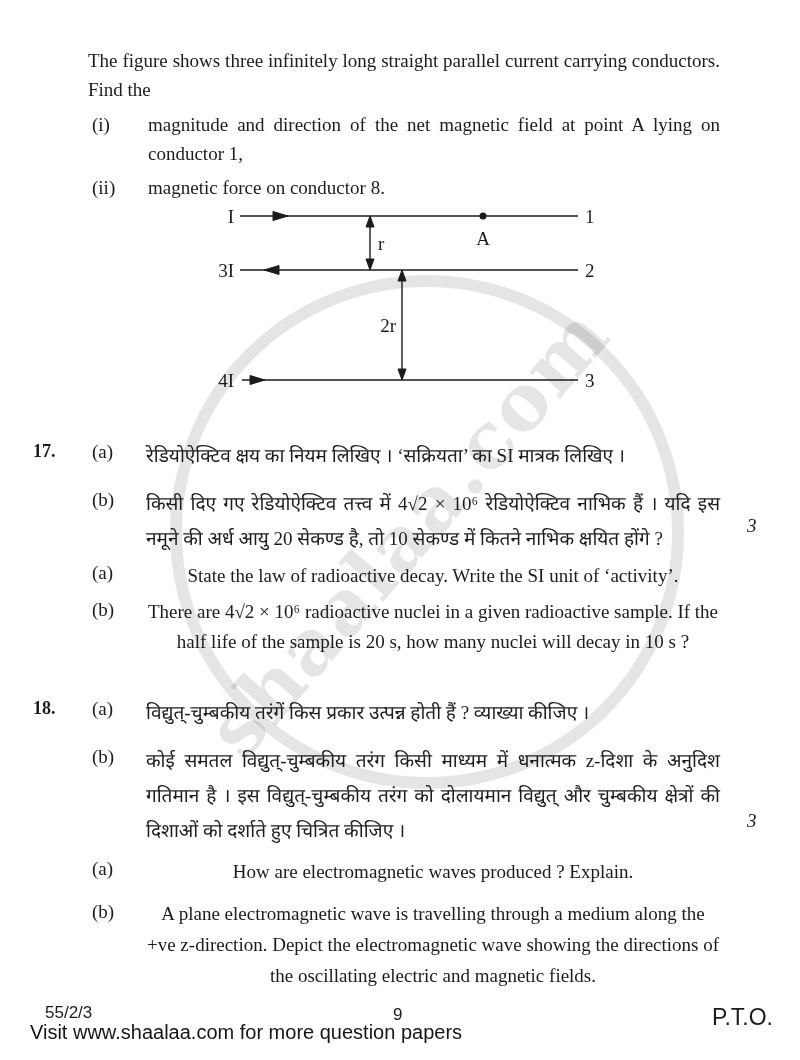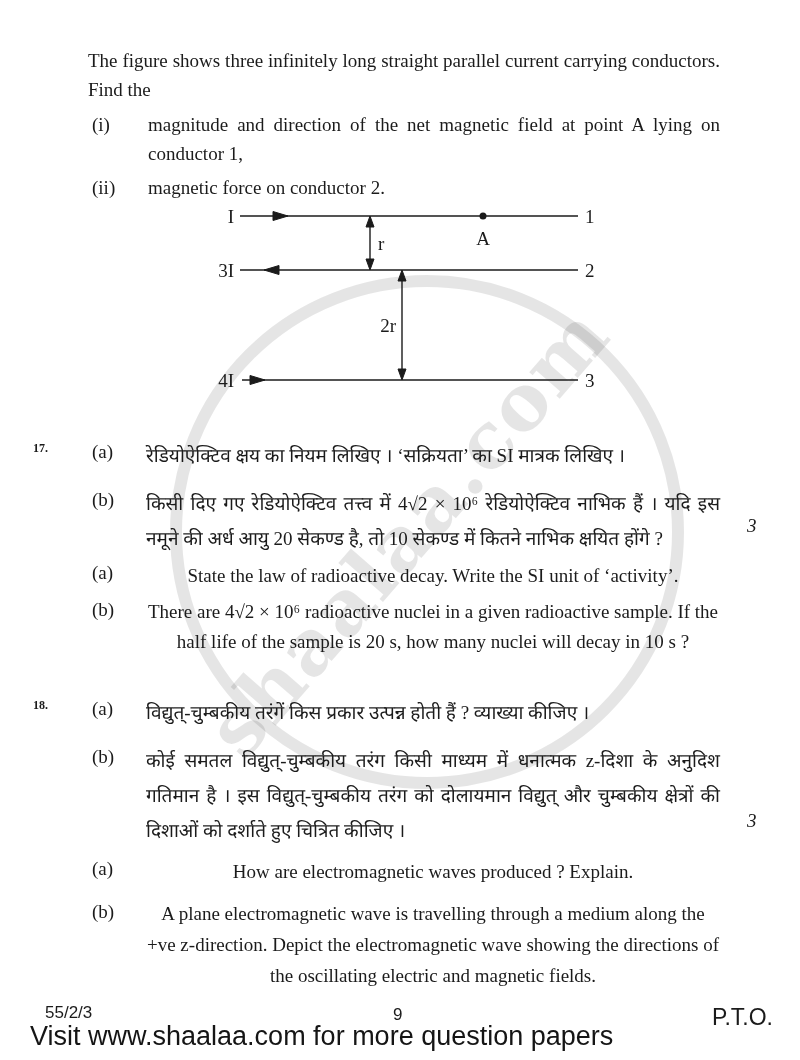--- a/index.html
+++ b/index.html
@@ -6,21 +6,21 @@
   body {
     width:800px; height:1060px; position:relative; overflow:hidden;
     background:#ffffff; color:#1b1b1b;
     font-family:"Liberation Serif", serif;
   }
   .abs { position:absolute; }
   .serif { font-family:"Liberation Serif", serif; font-size:19px; line-height:29px; }
   .just { text-align:justify; }
   .hindi { font-size:19px; line-height:35px; }
   .en { font-size:19px; line-height:30px;text-align:center; }
-  .qnum { font-weight:bold; font-size:12px; }
+  .qnum { font-weight:bold; font-size:18px; }
   .plabel { font-size:19px; }
   .marks { font-style:italic; font-size:19px; }
   .sans { font-family:"Liberation Sans", sans-serif; }
 
   
   .wm-ring {
     left:170px; top:275px; width:490px; height:490px;
     border:12px solid rgba(0,0,0,0.10); border-radius:50%;
     z-index:0; pointer-events:none;
   }
@@ -40,21 +40,21 @@
 
 <div class="abs wm-ring"></div>
 <div class="abs wm-text">shaalaa.com</div>
 
 <div class="abs content serif just" style="left:88px; top:46px; width:632px;">The figure shows three infinitely long straight parallel current carrying conductors. Find the</div>
 
 <span class="abs content serif" style="left:92px; top:110px;">(i)</span>
 <div class="abs content serif just" style="left:148px; top:110px; width:572px;">magnitude and direction of the net magnetic field at point A lying on conductor 1,</div>
 
 <span class="abs content serif" style="left:92px; top:173px;">(ii)</span>
-<div class="abs content serif just" style="left:148px; top:173px; width:572px;">magnetic force on conductor 2.</div>
+<div class="abs content serif just" style="left:148px; top:173px; width:572px;">magnetic force on conductor 8.</div>
 
 <div class="abs content" style="left:208px; top:198px; width:386px; height:200px;">
   <svg width="386" height="200" viewBox="0 0 386 200">
 
     <line x1="32" y1="18" x2="370" y2="18" stroke-width="1.6"></line>
     <path d="M80,18 L65,13.5 L65,22.5 Z" fill="#1b1b1b"></path>
     <text x="26" y="25" text-anchor="end">I</text>
     <text x="377" y="25">1</text>
     <circle cx="275" cy="18" r="3.5" fill="#1b1b1b"></circle>
     <text x="275" y="47" text-anchor="middle">A</text>
@@ -105,13 +105,13 @@
 
 <span class="abs content plabel" style="left:92px; top:858px;">(a)</span>
 <div class="abs content en" style="left:146px; top:857px; width:574px;">How are electromagnetic waves produced ? Explain.</div>
 
 <span class="abs content plabel" style="left:92px; top:901px;">(b)</span>
 <div class="abs content en just" style="left:146px; top:898px; width:574px; line-height:31px;">A plane electromagnetic wave is travelling through a medium along the +ve z-direction. Depict the electromagnetic wave showing the directions of the oscillating electric and magnetic fields.</div>
 
 <span class="abs content sans" style="left:45px; top:1003px; font-size:17px;">55/2/3</span>
 <span class="abs content sans" style="left:393px; top:1005px; font-size:17px;">9</span>
 <span class="abs content sans" style="left:712px; top:1004px; font-size:23px;">P.T.O.</span>
-<div class="abs content sans" style="left:30px; top:1021px; font-size:27px; color:#151515;">Visit www.shaalaa.com for more question papers</div>
+<div class="abs content sans" style="left:30px; top:1021px; font-size:20px; color:#151515;">Visit www.shaalaa.com for more question papers</div>
 
 </body></html>

